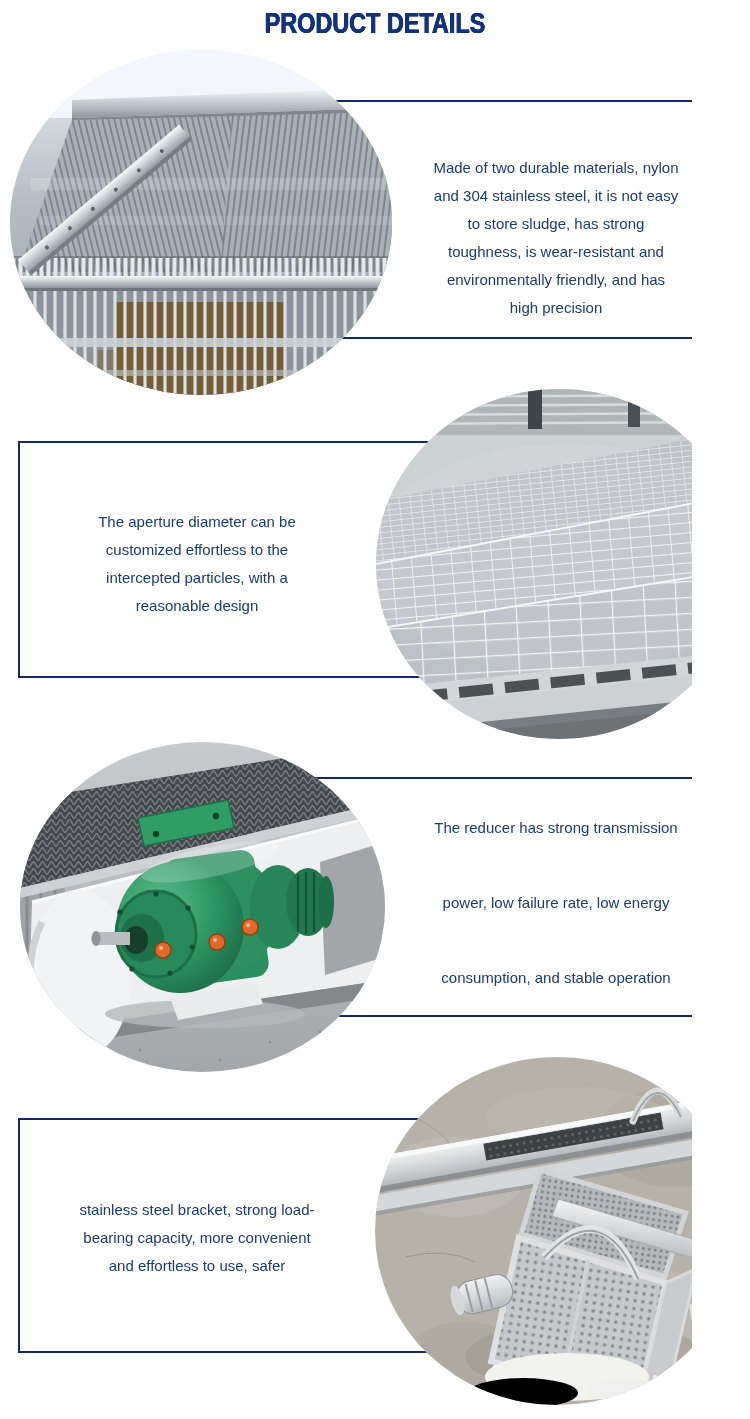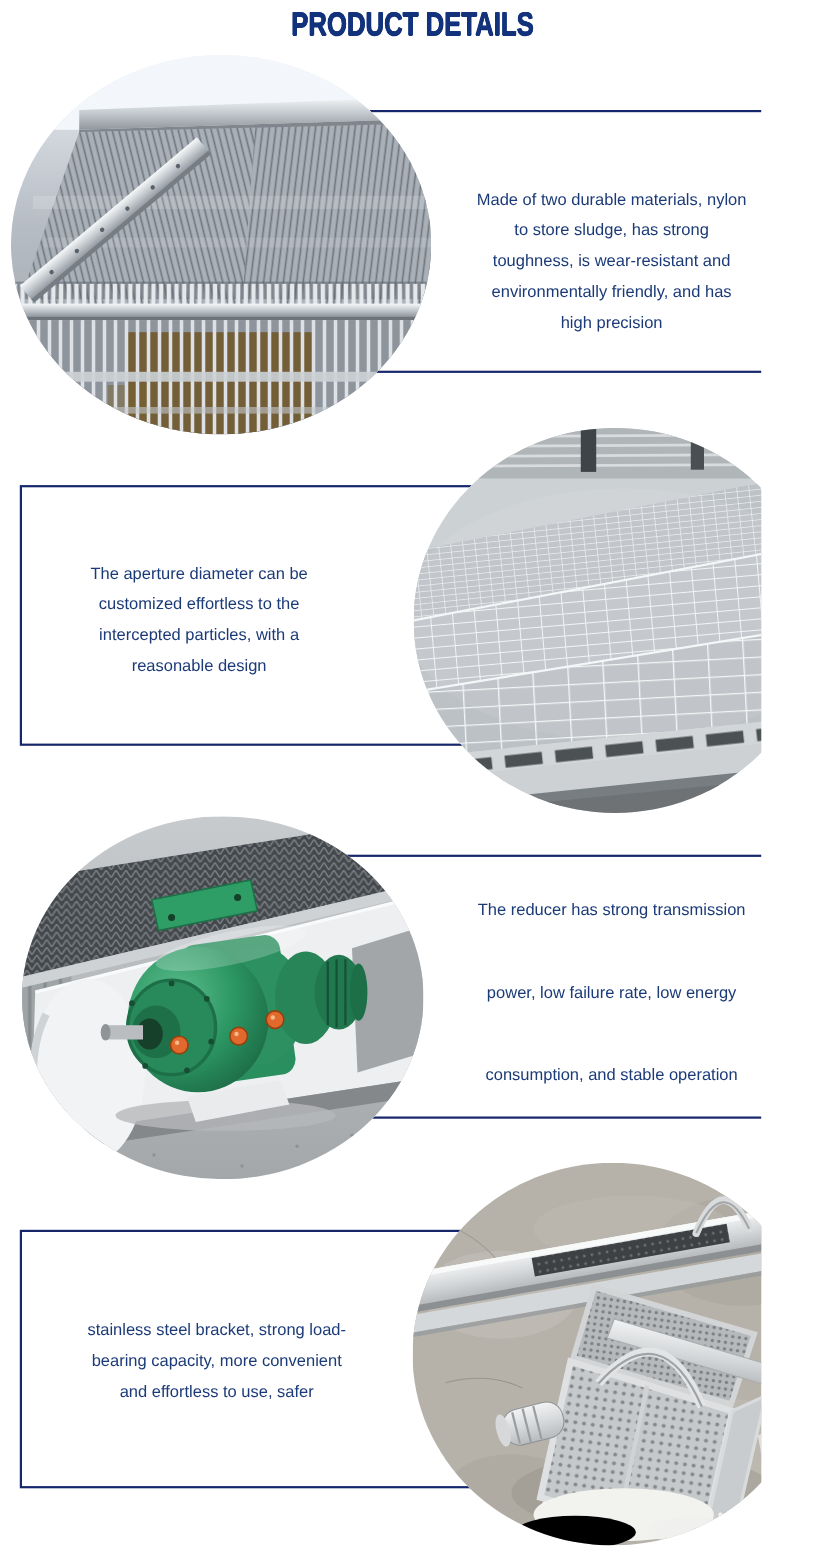--- a/index.html
+++ b/index.html
@@ -11,40 +11,41 @@
          text-shadow:.5px 0 0 #12327c,-.5px 0 0 #12327c,0 .4px 0 #12327c;}
   .box{position:absolute;border:2px solid #16266b;background:#ffffff;box-sizing:border-box;}
   #box1{left:190px;top:100px;width:541px;height:239px;}
   #box2{left:18px;top:441px;width:542px;height:237px;}
   #box3{left:190px;top:777px;width:541px;height:240px;}
   #box4{left:18px;top:1118px;width:542px;height:235px;}
   .text-block{position:absolute;display:flex;flex-direction:column;justify-content:center;
               text-align:center;color:#1b3a78;font-size:15px;line-height:28px;z-index:3;}
   .text-block div{white-space:nowrap;}
   #text1{left:380px;top:100px;width:352px;height:239px;padding-top:18px;}
-  #text2{left:8px;top:441px;width:346px;height:237px;padding-top:4px;}
+  #text2{left:24px;top:441px;width:346px;height:237px;padding-top:4px;}
   #text3{left:380px;top:777px;width:352px;height:240px;padding-top:6px;gap:47px;}
   #text4{left:24px;top:1118px;width:346px;height:235px;padding-top:2px;}
   .photo{position:absolute;border-radius:50%;overflow:hidden;z-index:5;background:#fff;}
   #photo1{left:10px;top:50px;width:382px;height:345px;}
   #photo2{left:376px;top:389px;width:366px;height:350px;}
   #photo3{left:20px;top:742px;width:365px;height:330px;}
   #photo4{left:375px;top:1057px;width:364px;height:348px;}
   .photo svg{display:block;width:100%;height:100%;}
 </style>
 </head>
 <body>
 
 <div class="page">
 
   <div class="title">PRODUCT DETAILS</div>
 
   <div class="box" id="box1"></div>
   <div class="text-block" id="text1">
     <div>Made of two durable materials, nylon</div>
+    <div>and 304 stainless steel, it is not easy</div>
     <div>to store sludge, has strong</div>
     <div>toughness, is wear-resistant and</div>
     <div>environmentally friendly, and has</div>
     <div>high precision</div>
   </div>
   <div class="photo" id="photo1">
     <svg viewBox="0 0 382 345" preserveAspectRatio="none">
       <defs>
         <linearGradient id="p1bg" x1="0" y1="0" x2="0" y2="1">
           <stop offset="0" stop-color="#e9eef3"></stop>

